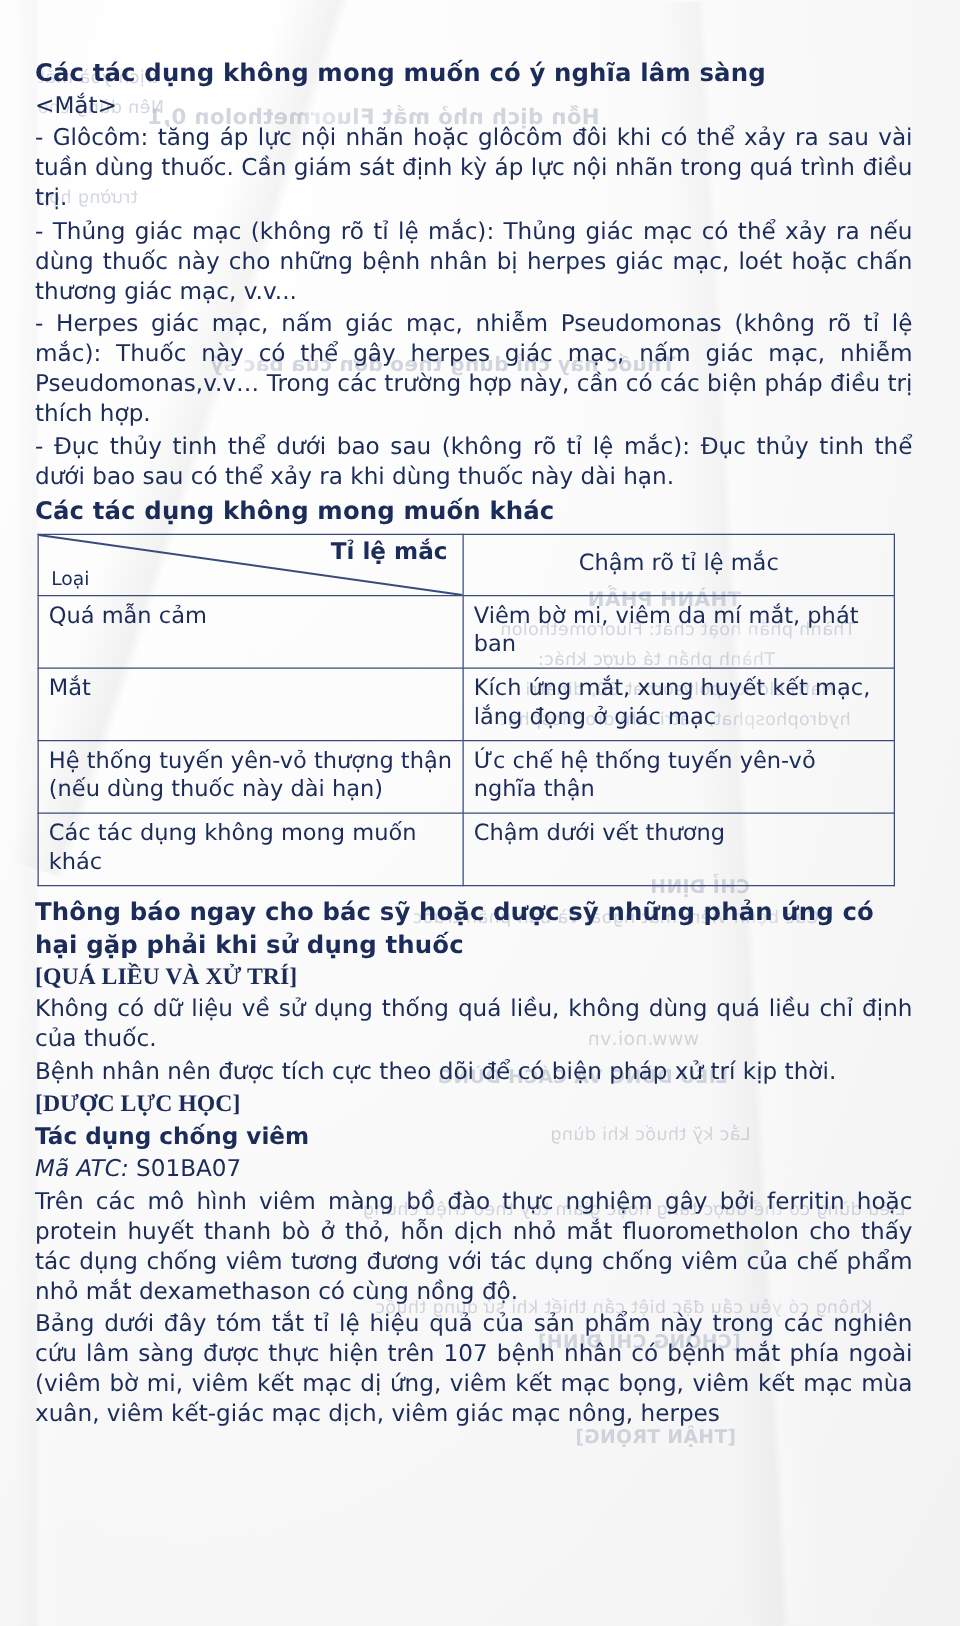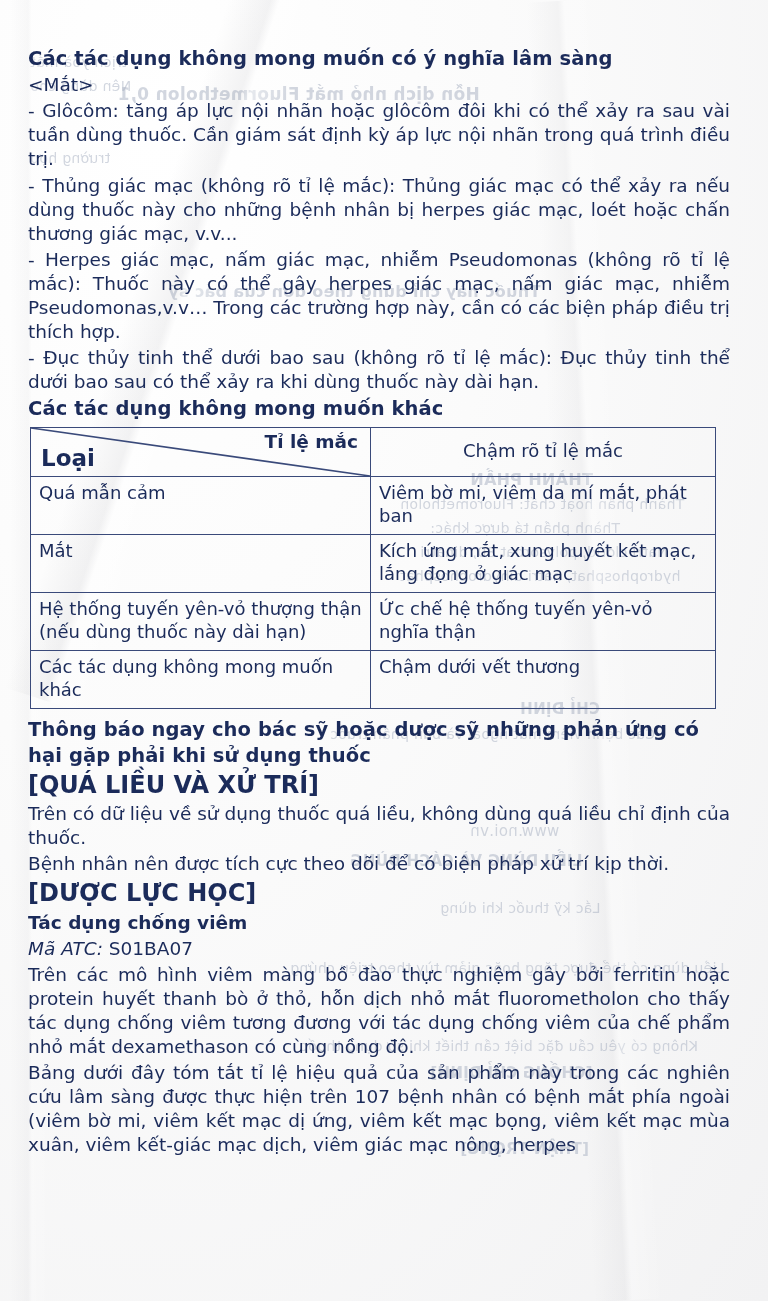--- a/index.html
+++ b/index.html
@@ -96,22 +96,22 @@
   }
   .hdr-cell .diag {
     position: absolute;
     left: 0; top: 0;
     width: 100%; height: 100%;
   }
   .hdr-cell .lbl-loai {
     position: absolute;
     left: 10px;
     bottom: 4px;
-    font-weight: bold;
-    font-size: 23px;
+    font-weight: normal;
+    font-size: 15px;
   }
   .hdr-cell .lbl-ti-le {
     position: absolute;
     right: 12px;
     top: 2px;
     font-weight: bold;
     font-size: 18.5px;
   }
   .hdr2 {
     font-weight: bold;
@@ -119,22 +119,23 @@
     text-align: center !important;
     vertical-align: middle !important;
   }
 
   .bold { font-weight: bold; }
   .ital { font-style: italic; }
   .bi { font-weight: bold; font-style: italic; }
 
   .bracket-head {
     font-weight: bold;
-    font-size: 24px;
+    font-size: 19px;
     margin: 2px 0 1px 0;
+    font-family: Liberation Serif, serif;
   }
 </style>
 </head>
 <body>
 
 <div id="sheet">
 
   <div id="bleed-layer">
       <div class="bleed" style="left: 118px; top: 84px; font-size: 17px; font-weight: bold;">Hỗn dịch nhỏ mắt Fluormetholon 0,1</div>
       <div class="bleed" style="left: 30px; top: 78px; font-size: 14px;">Nên dùng cho</div>
@@ -206,21 +207,21 @@
         <tr>
           <td>Các tác dụng không mong muốn khác</td>
           <td>Chậm dưới vết thương</td>
         </tr>
       </tbody>
     </table>
 
     <h2 class="sec">Thông báo ngay cho bác sỹ hoặc dược sỹ những phản ứng có hại gặp phải khi sử dụng thuốc</h2>
 
     <div class="bracket-head mt6">[QUÁ LIỀU VÀ XỬ TRÍ]</div>
-    <p class="para">Trên có dữ liệu về sử dụng thuốc quá liều, không dùng quá liều chỉ định của thuốc.</p>
+    <p class="para">Không có dữ liệu về sử dụng thống quá liều, không dùng quá liều chỉ định của thuốc.</p>
     <p class="para">Bệnh nhân nên được tích cực theo dõi để có biện pháp xử trí kịp thời.</p>
 
     <div class="bracket-head mt6">[DƯỢC LỰC HỌC]</div>
     <div class="line bold">Tác dụng chống viêm</div>
 
 
     <p class="para">
       <span class="ital">Mã ATC:</span><span> S01BA07</span>
     </p>
 

